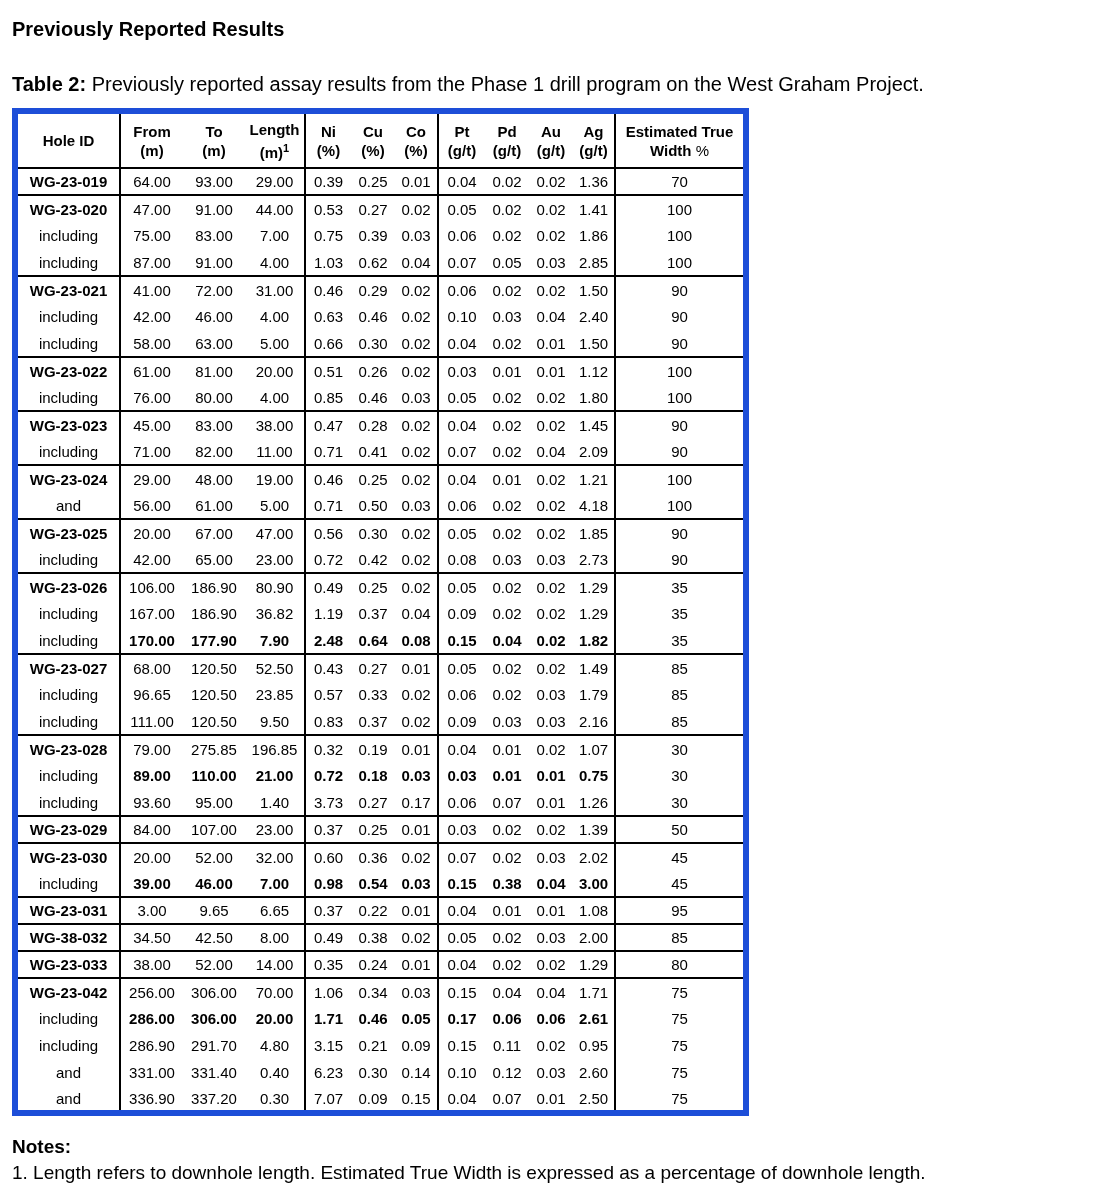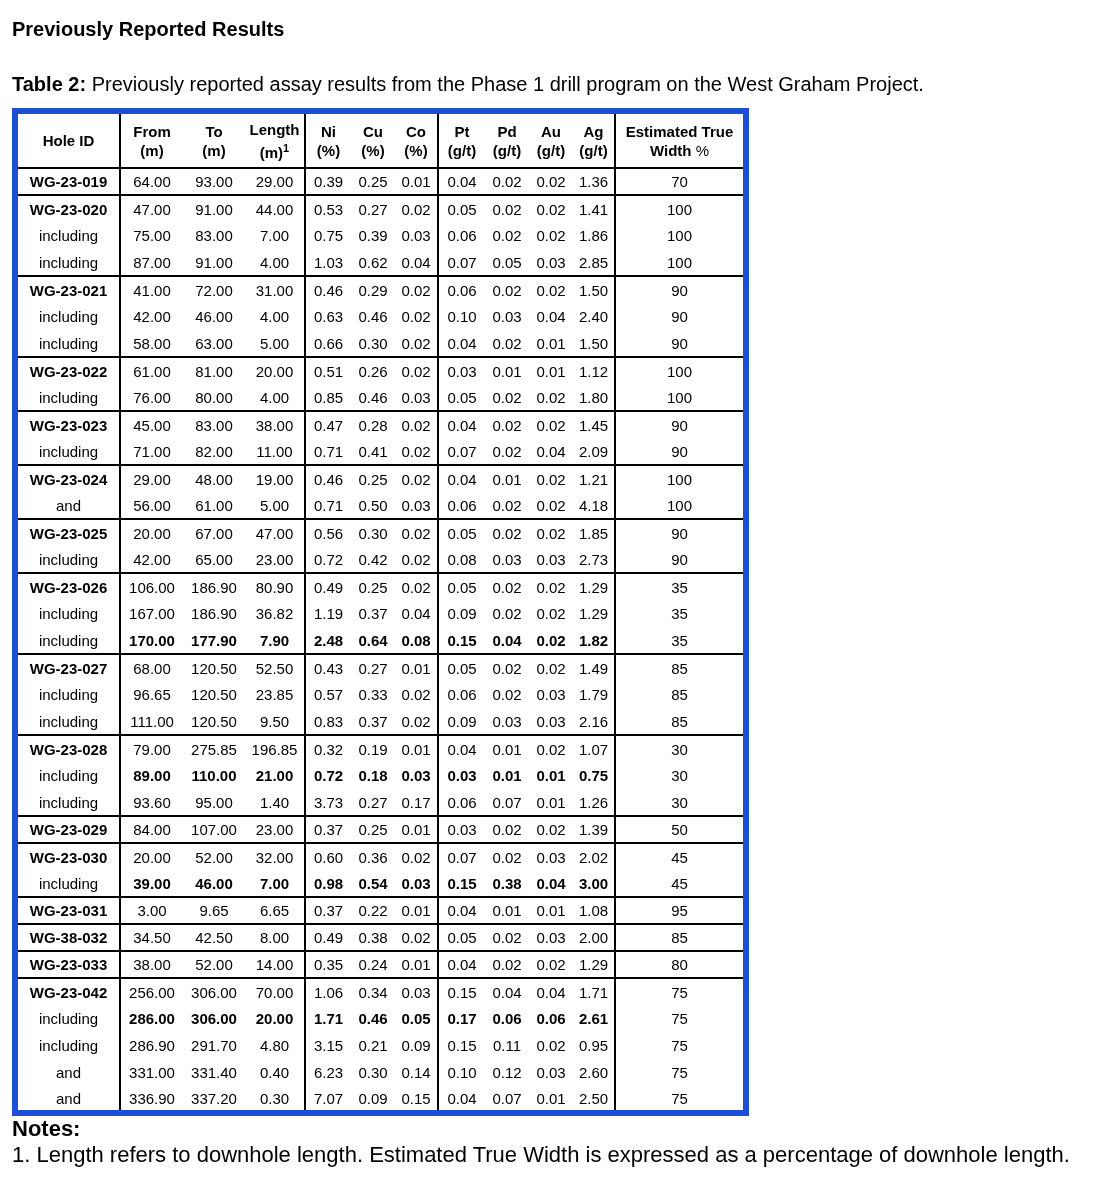--- a/index.html
+++ b/index.html
@@ -42,21 +42,21 @@
   .pct-normal { font-weight: normal; }
 
   tbody.group > tr:first-child > td { border-top: 2px solid #000; }
   .sep { border-left: 2px solid #000; }
 
   td { height: 27px; }
   td.hole-id { font-weight: bold; margin-top: 17px; }
   td.sub-label { text-align: right; padding-right: 4px; font-weight: normal; }
   td.bold { font-weight: bold; margin-top: 21px; }
 
-  .notes { margin-top: 0; font-size: 22px; line-height: 26px; }
+  .notes { margin-top: 18px; font-size: 19px; line-height: 26px; }
   .notes .notes-label { font-weight: bold; }
 </style>
 </head>
 <body>
 
 <div class="page">
 
   <div class="doc-title">Previously Reported Results</div>
 
   <div class="table-caption">

